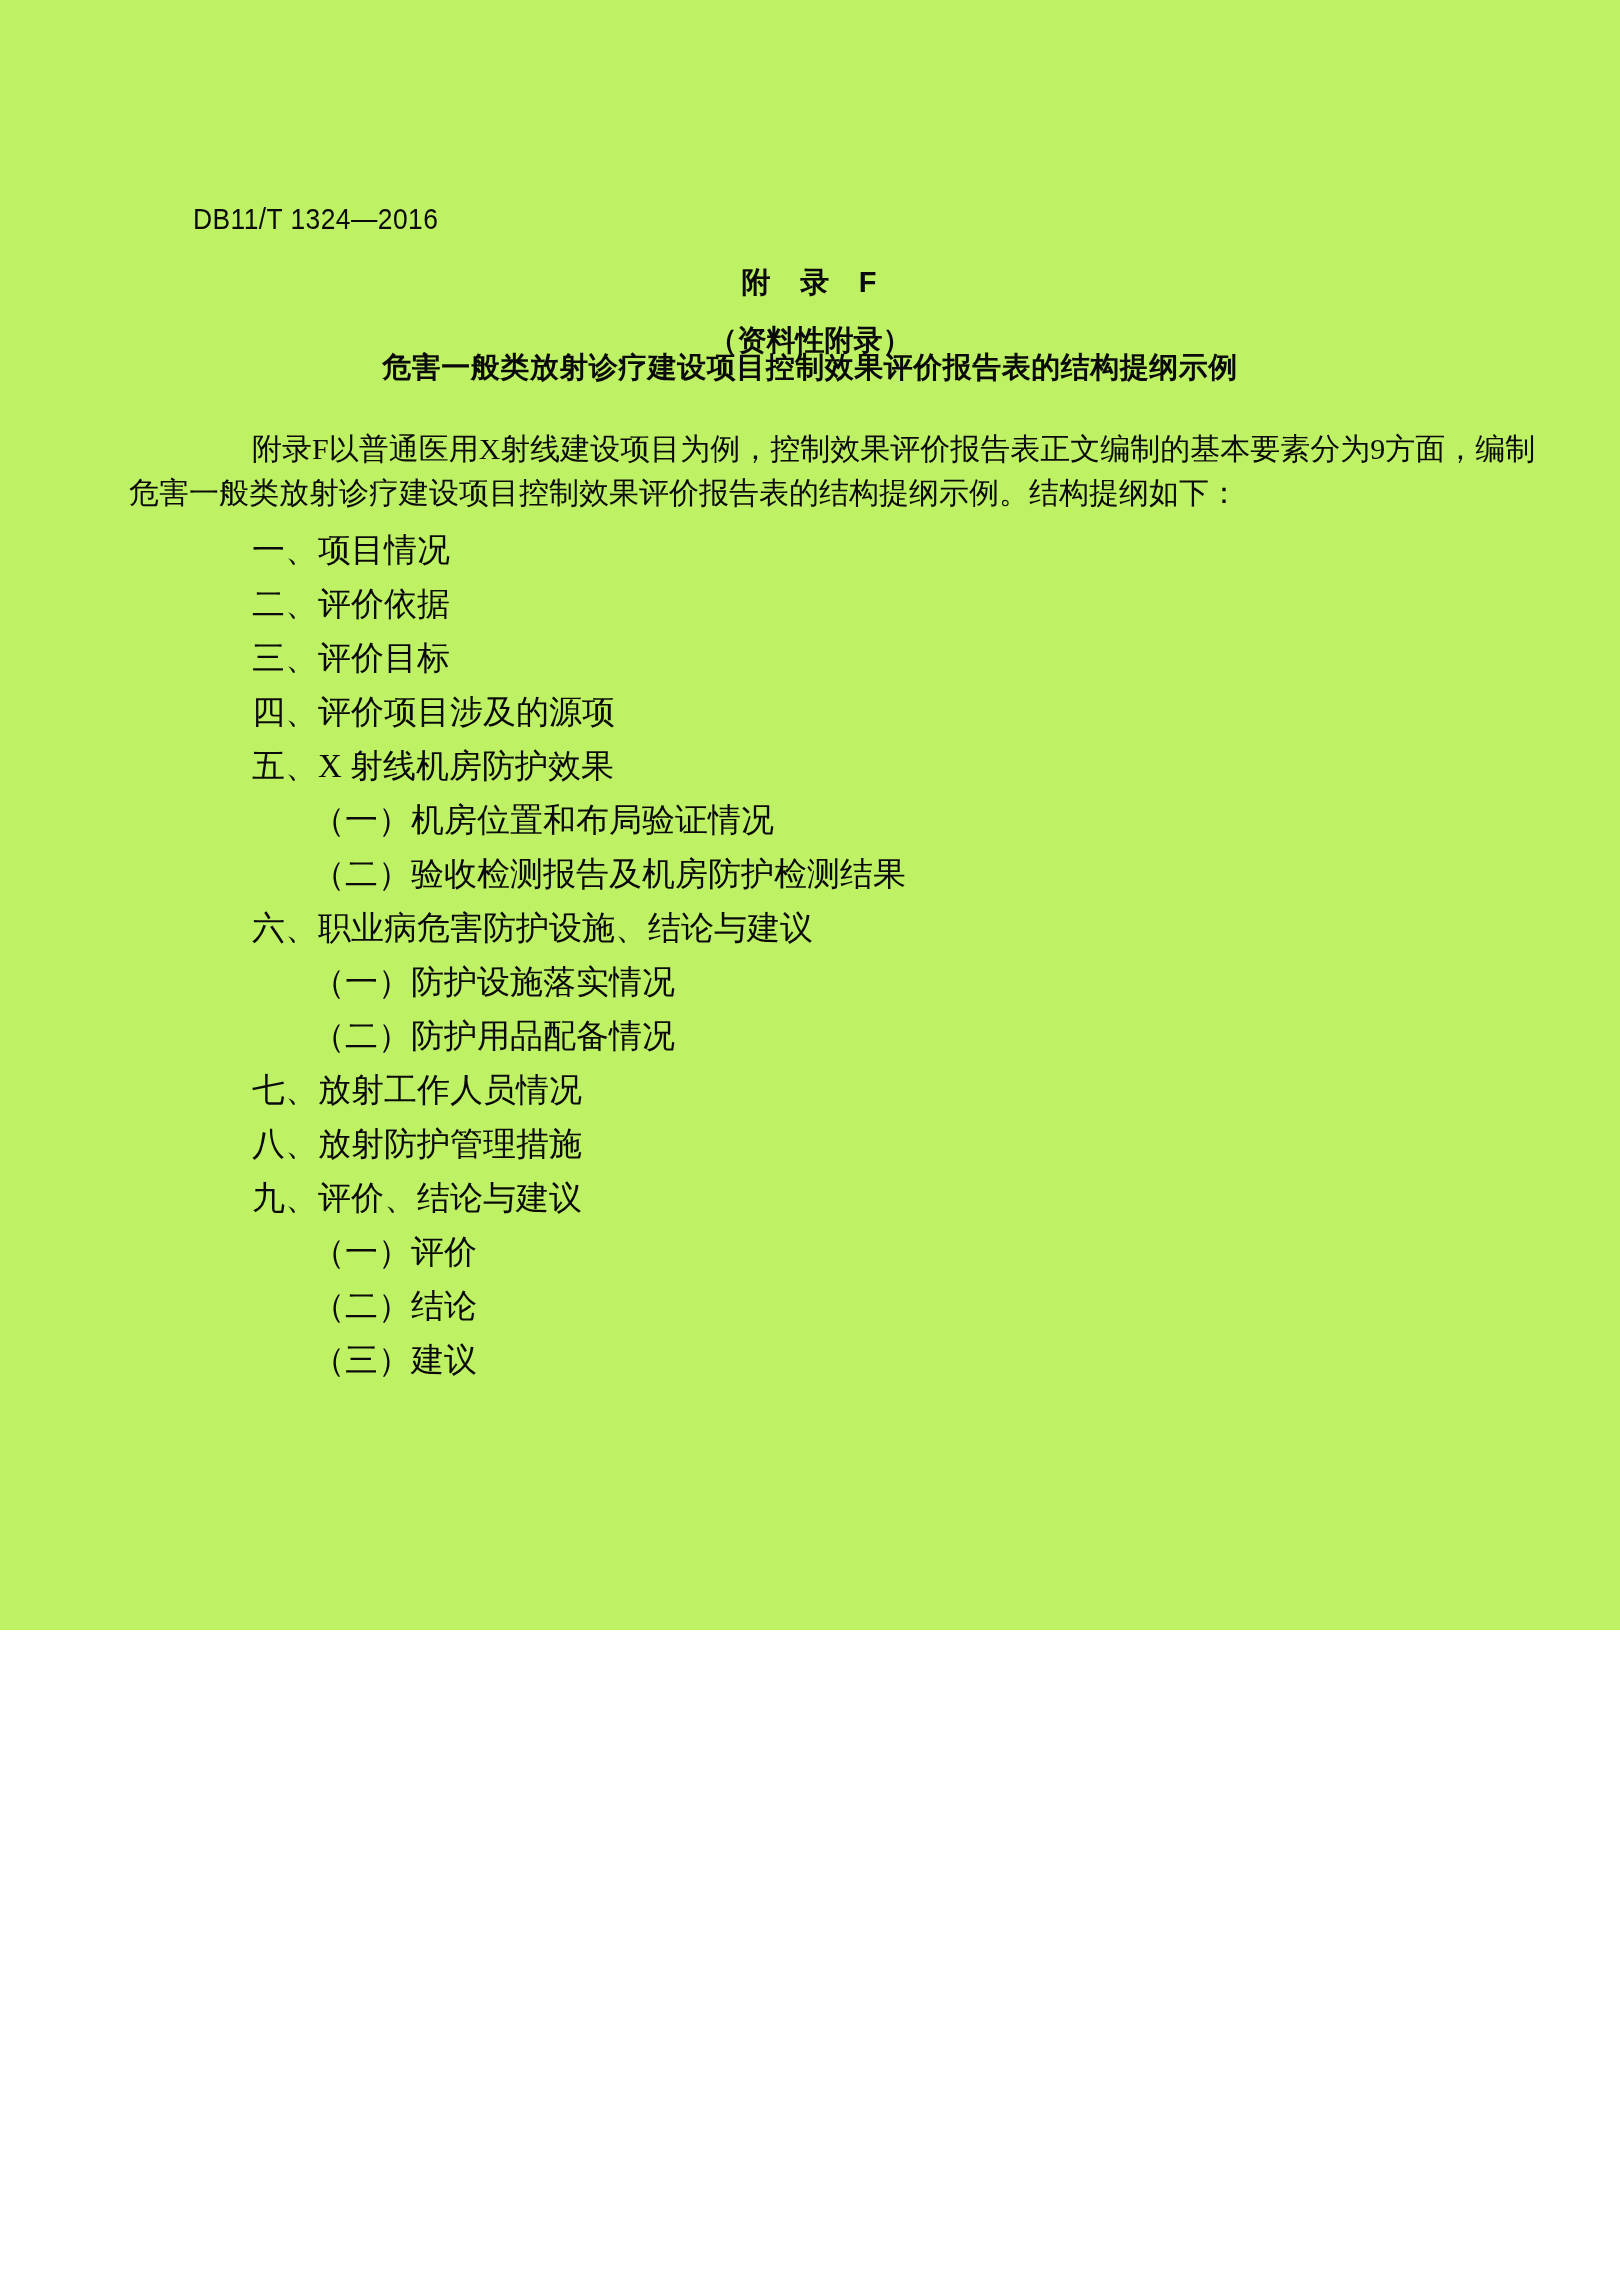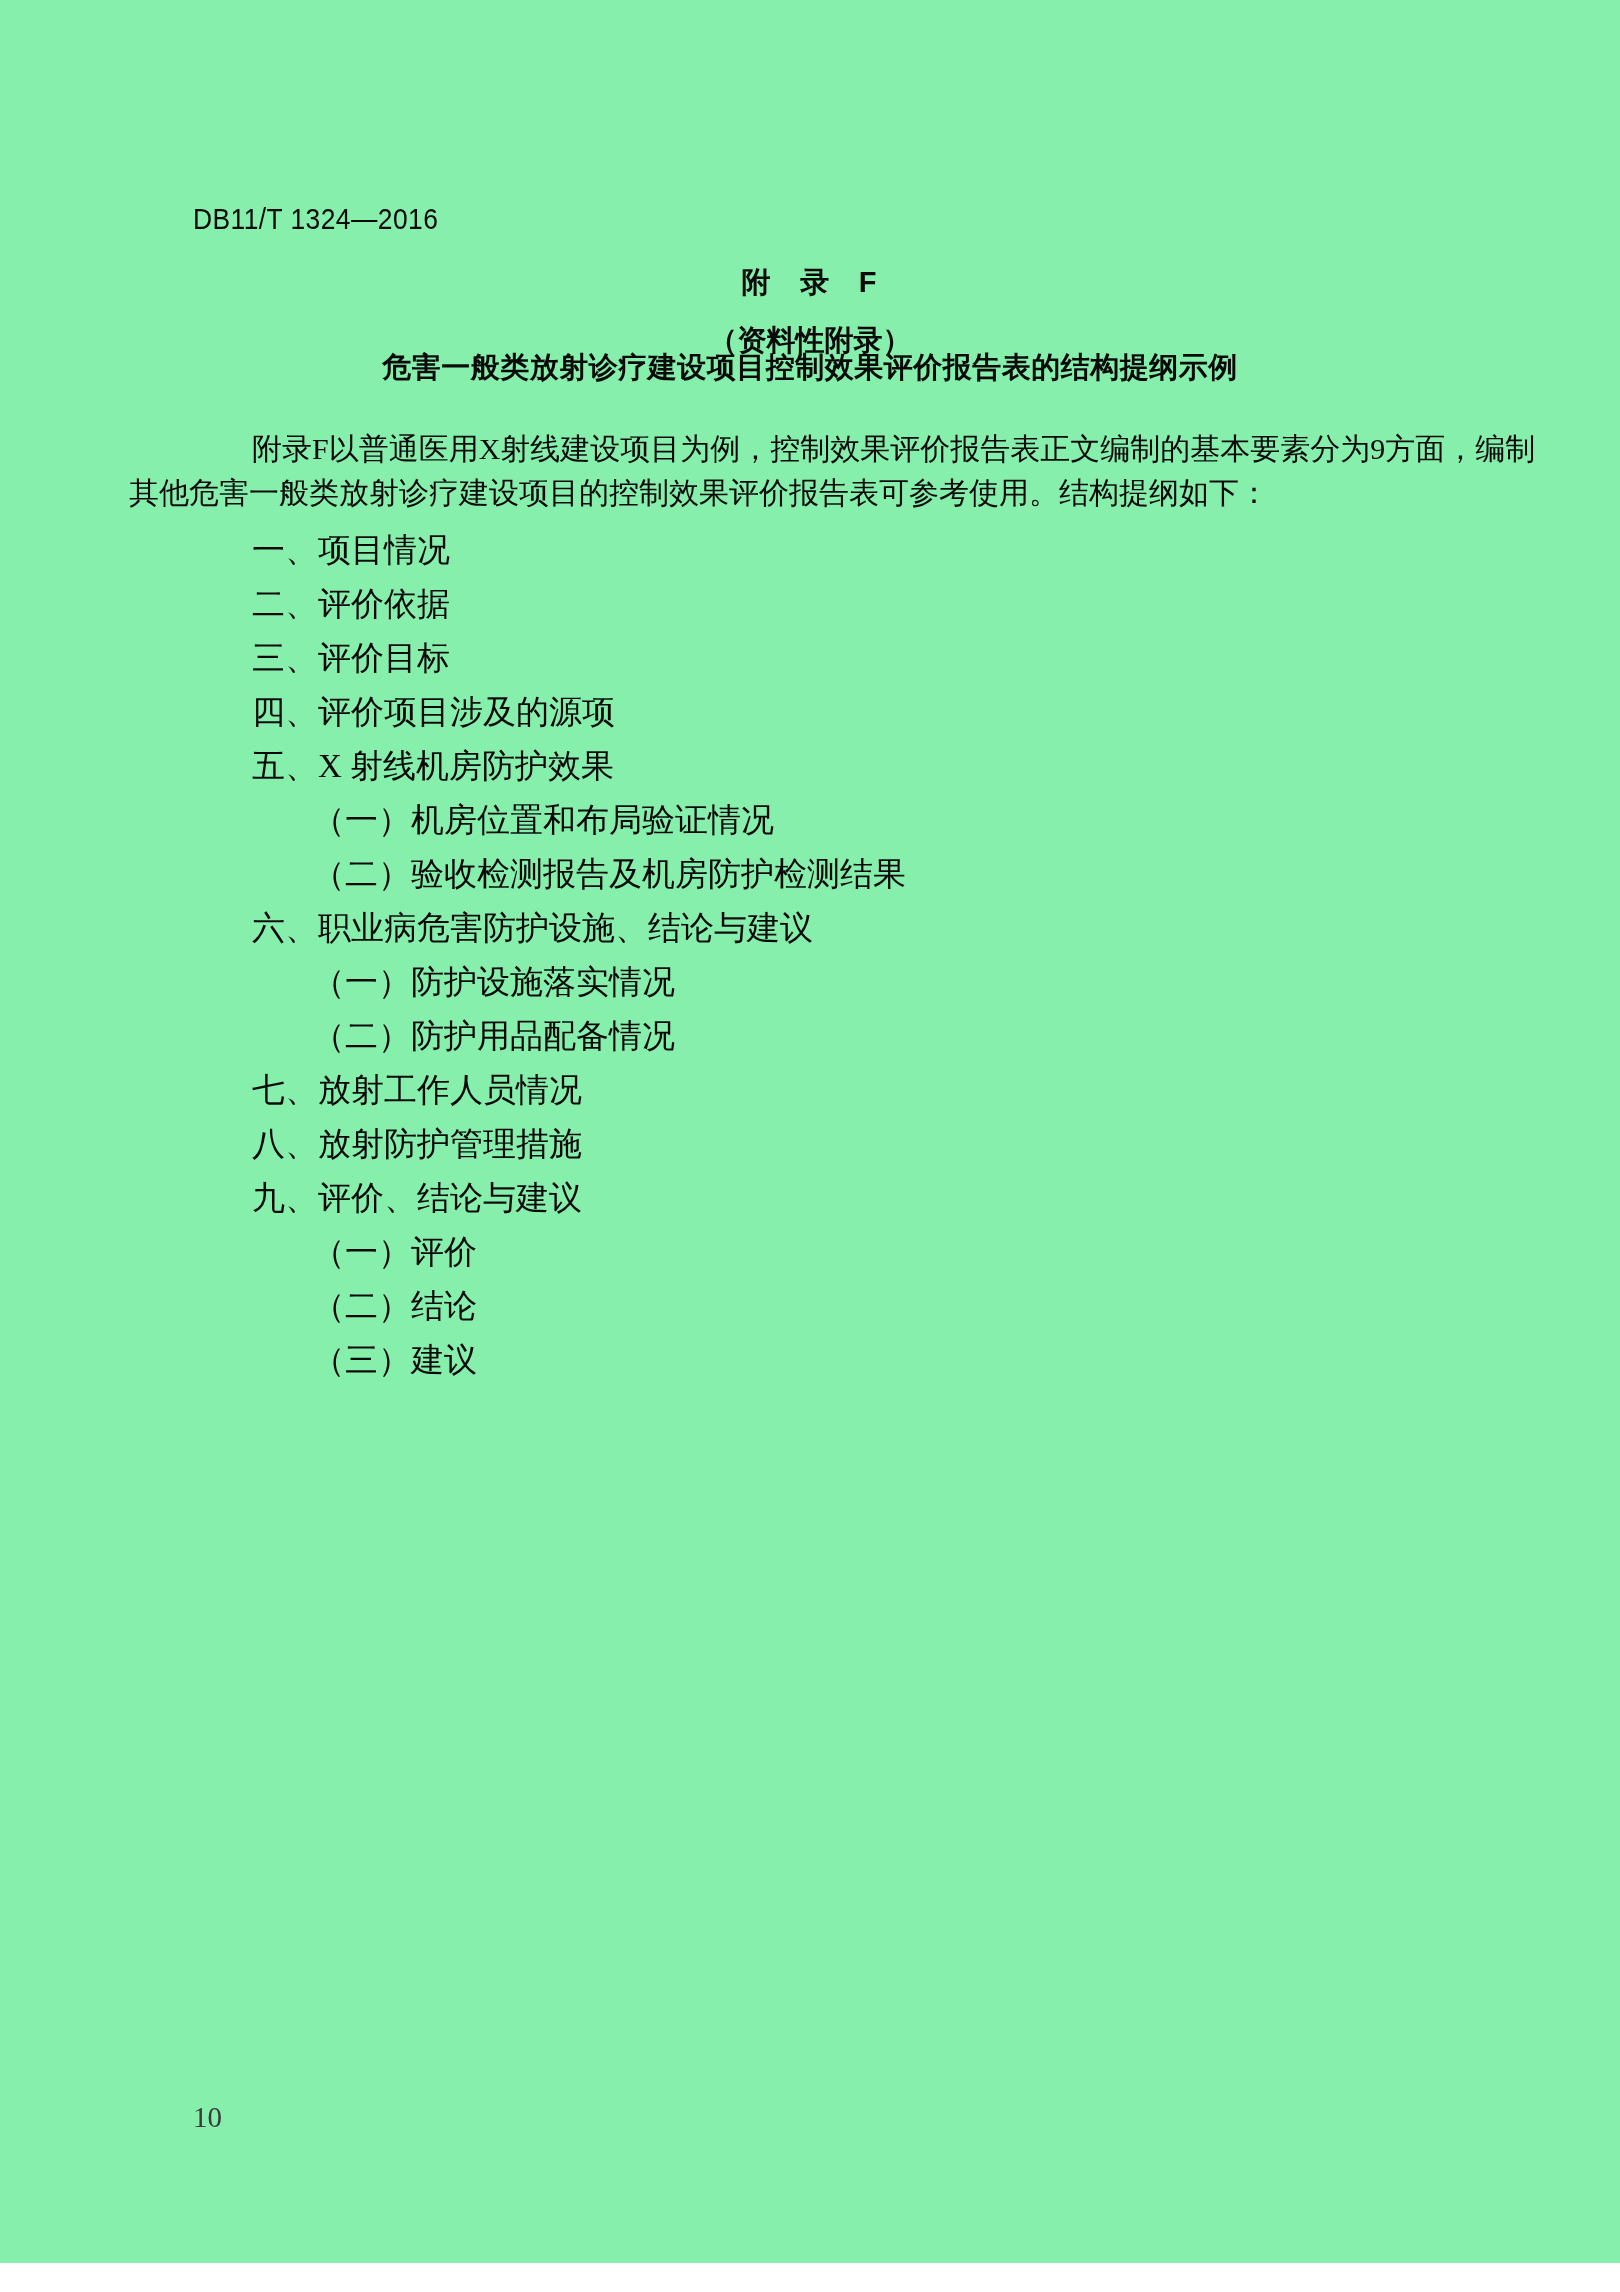--- a/index.html
+++ b/index.html
@@ -3,22 +3,22 @@
 <meta charset="utf-8">
 <style>
   html, body {
     margin: 0;
     padding: 0;
     background: #ffffff;
   }
   .page {
     position: relative;
     width: 1620px;
-    height: 2263px;
-    background: #86efac;
+    height: 1630px;
+    background: #bef264;
     overflow: hidden;
     font-family: "Liberation Serif", serif;
     color: #111111;
   }
   
   .std-number {
     position: absolute;
     left: 193px;
     top: 202px;
     font-family: "Liberation Sans", sans-serif;
@@ -110,21 +110,21 @@
   <div class="std-number">DB11/T 1324—2016</div>
 
   <div class="title-line appendix-title">附 录 F</div>
 
   <div class="title-line appendix-type">（资料性附录）</div>
 
   <div class="title-line appendix-subject">危害一般类放射诊疗建设项目控制效果评价报告表的结构提纲示例</div>
 
   <div class="intro">
     <div class="first-line">附录F以普通医用X射线建设项目为例，控制效果评价报告表正文编制的基本要素分为9方面，编制</div>
-    <div class="second-line">其他危害一般类放射诊疗建设项目的控制效果评价报告表可参考使用。结构提纲如下：</div>
+    <div class="second-line">危害一般类放射诊疗建设项目控制效果评价报告表的结构提纲示例。结构提纲如下：</div>
   </div>
 
   <div class="outline">
     <div class="item">一、项目情况</div>
     <div class="item">二、评价依据</div>
     <div class="item">三、评价目标</div>
     <div class="item">四、评价项目涉及的源项</div>
     <div class="item">五、X 射线机房防护效果</div>
     <div class="item lv2">（一）机房位置和布局验证情况</div>
     <div class="item lv2">（二）验收检测报告及机房防护检测结果</div>

